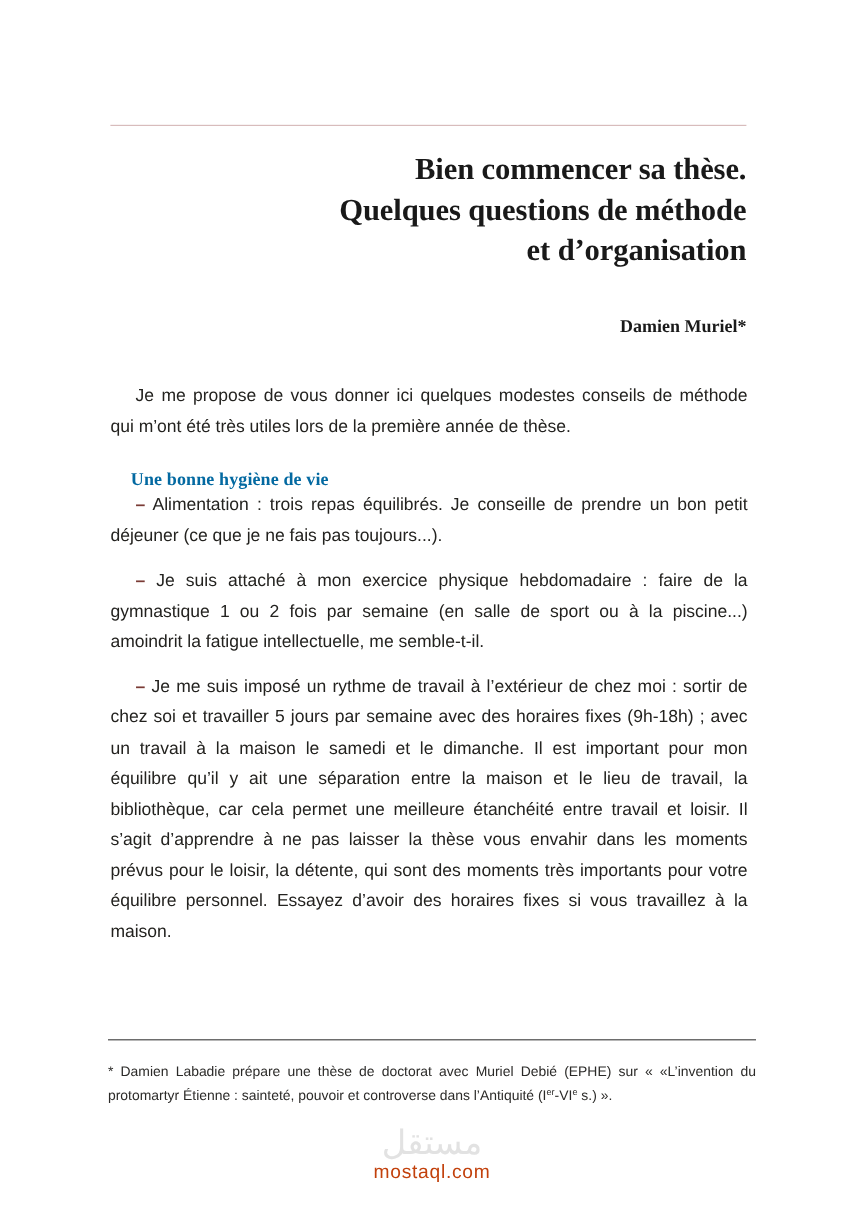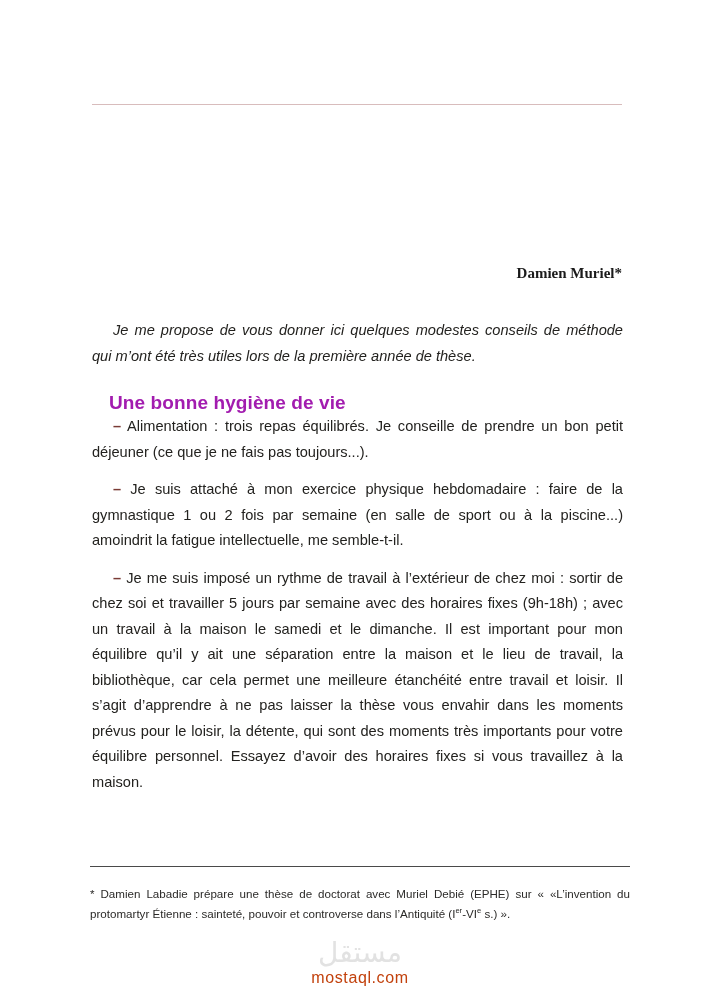--- a/index.html
+++ b/index.html
@@ -75,40 +75,40 @@
     font-size: 14.6px;
     line-height: 25.5px;
     text-align: justify;
     text-indent: 21px;
     color: #23221f;
     hyphens: manual;
   }
   p.para + p.para {
     margin-top: 12px;
   }
-  p.para.nodash { text-indent: 21px; font-style: italic; }
+  p.para.nodash { text-indent: 21px; }
 
   .dash {
     color: #7a3b35;
     font-weight: 600;
   }
 
   h2.section {
     font-family: "Liberation Serif", serif;
     font-size: 19px;
     font-weight: bold;
     color: #8a1c24;
     margin: 26px 0 0 15px;
     letter-spacing: 0.1px;
   }
   h3.subsection {
-    font-family: Liberation Sans, sans-serif;
-    font-size: 19px;
-    font-weight: bold;
-    color: #a21caf;
+    font-family: Liberation Serif, serif;
+    font-size: 15px;
+    font-weight: bold;
+    color: #0369a1;
     margin: 23px 0 0 17px;
     letter-spacing: 0.1px;
   }
   .after-head { margin-top: 17px; }
 
   
   .fn-rule {
     position: absolute;
     left: 90px;
     top: 866px;
@@ -156,20 +156,25 @@
     letter-spacing: 0.6px;
   }
 </style>
 </head>
 <body>
 
 <div class="page">
 
   <div class="top-rule"></div>
 
+  <div class="title-block">
+    <div class="title-line">Bien commencer sa thèse.</div>
+    <div class="title-line">Quelques questions de méthode</div>
+    <div class="title-line">et d’organisation</div>
+  </div>
 
   <div class="author">Damien Muriel*</div>
 
   <div class="body-area">
 
     <p class="para nodash">Je me propose de vous donner ici quelques modestes conseils de méthode qui m’ont été très utiles lors de la première année de thèse.</p>
 
 
     <h3 class="subsection">Une bonne hygiène de vie</h3>
 

